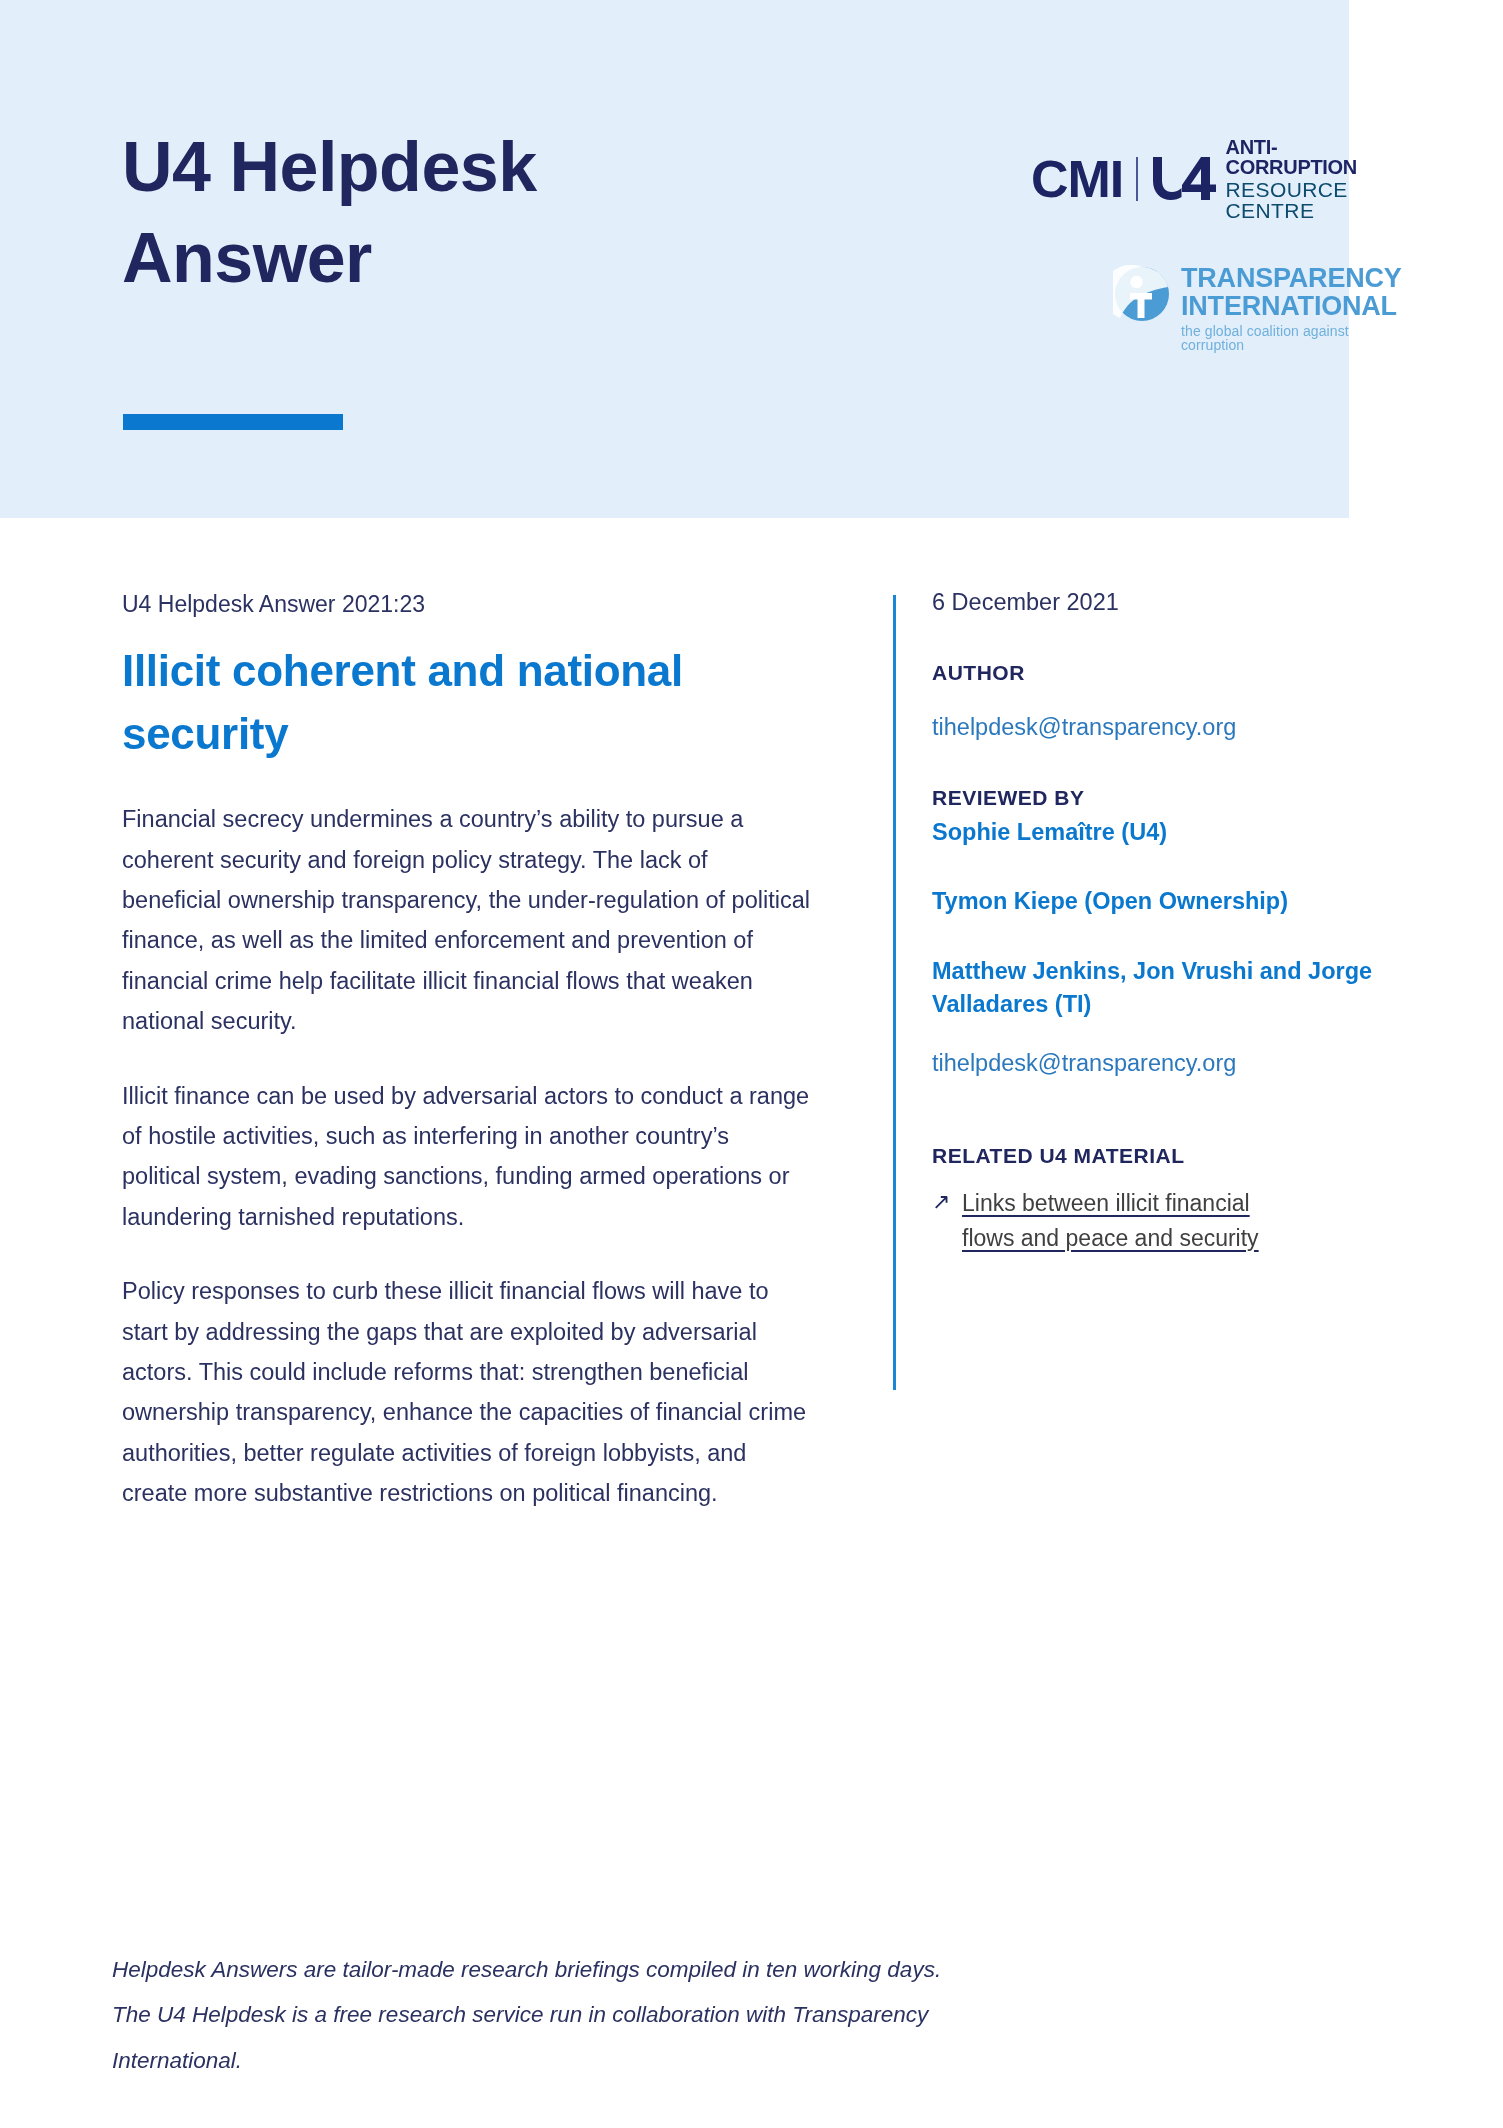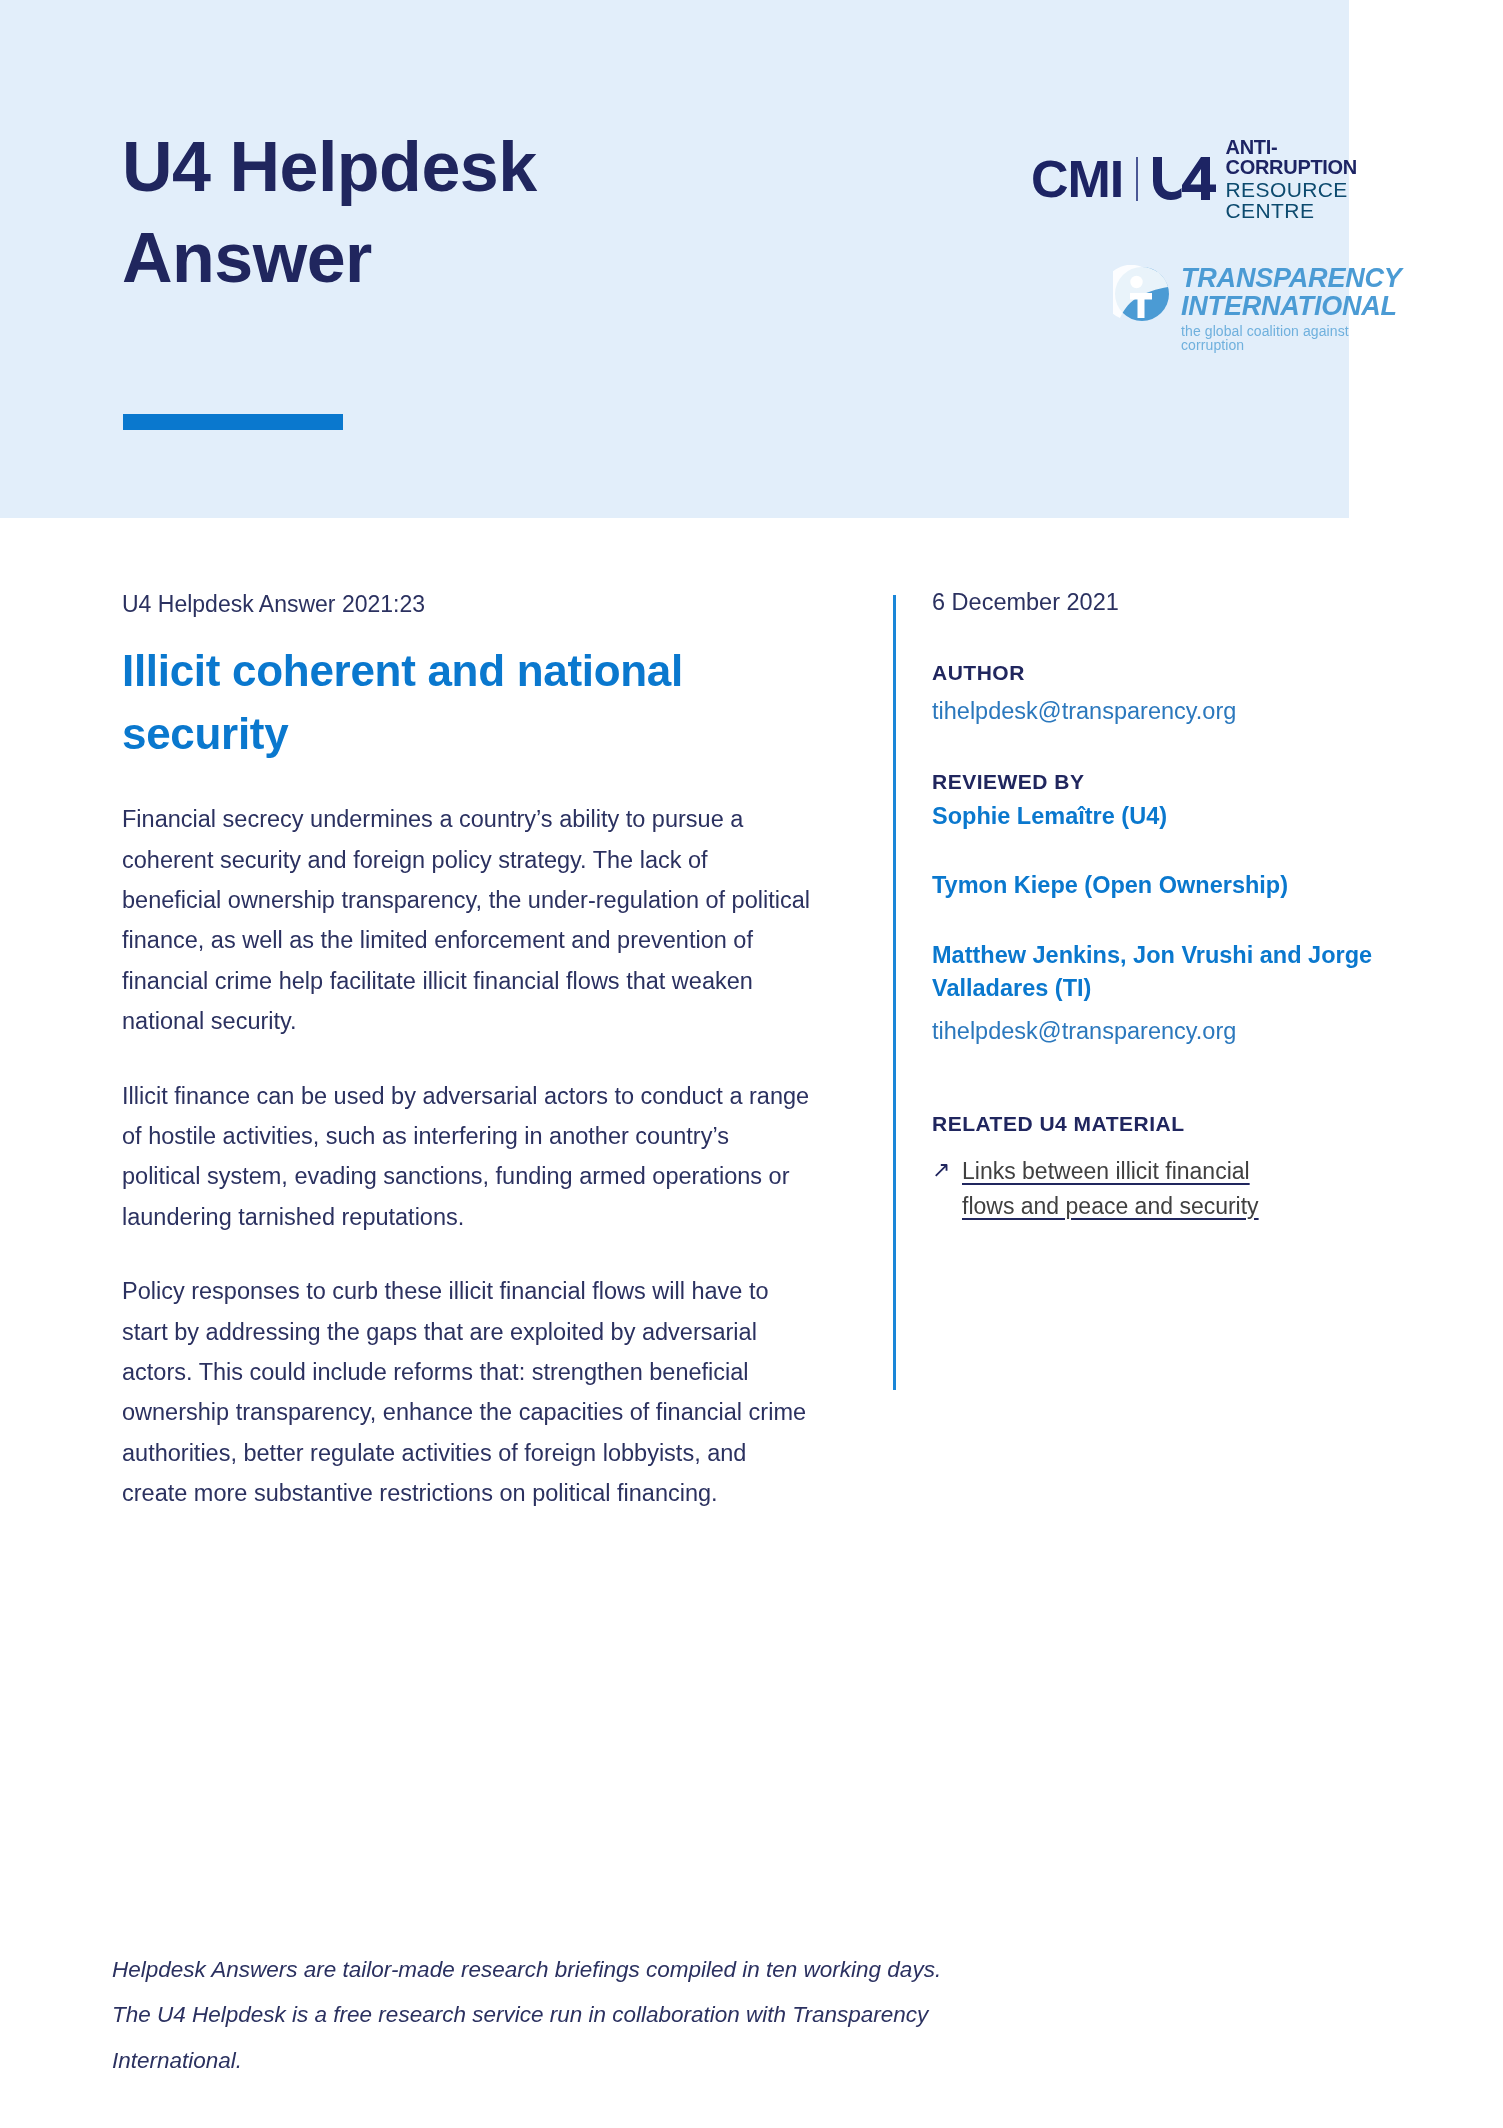--- a/index.html
+++ b/index.html
@@ -98,21 +98,20 @@
     display: flex;
     align-items: flex-start;
   }
   .ti-text { margin-left: 10px; line-height: 1; }
   .ti-text .l1, .ti-text .l2 {
     display: block;
     font-size: 27px;
     font-weight: bold;
     color: #4b9bd4;
     letter-spacing: -0.2px;
-    font-style: italic;
   }
   .ti-text .l2 { margin-top: 1px; }
   .ti-text .l3 {
     display: block;
     font-size: 14px;
     color: #6fb0dd;
     margin-top: 4px;
     letter-spacing: 0.1px;
   }
 
@@ -175,21 +174,21 @@
     font-weight: bold;
     color: #0a78ce;
     line-height: 1.42;
     margin-top: 6px;
   }
   .meta-name.gap { margin-top: 36px; }
   .meta-email {
     font-size: 23.5px;
     color: #2b78bd;
     line-height: 1.4;
-    margin-top: 10px;
+    margin-top: 26px;
   }
   .related-label {
     font-size: 21px;
     font-weight: bold;
     color: #20265e;
     letter-spacing: 0.5px;
     margin-top: 64px;
   }
   .related-item {
     display: flex;

